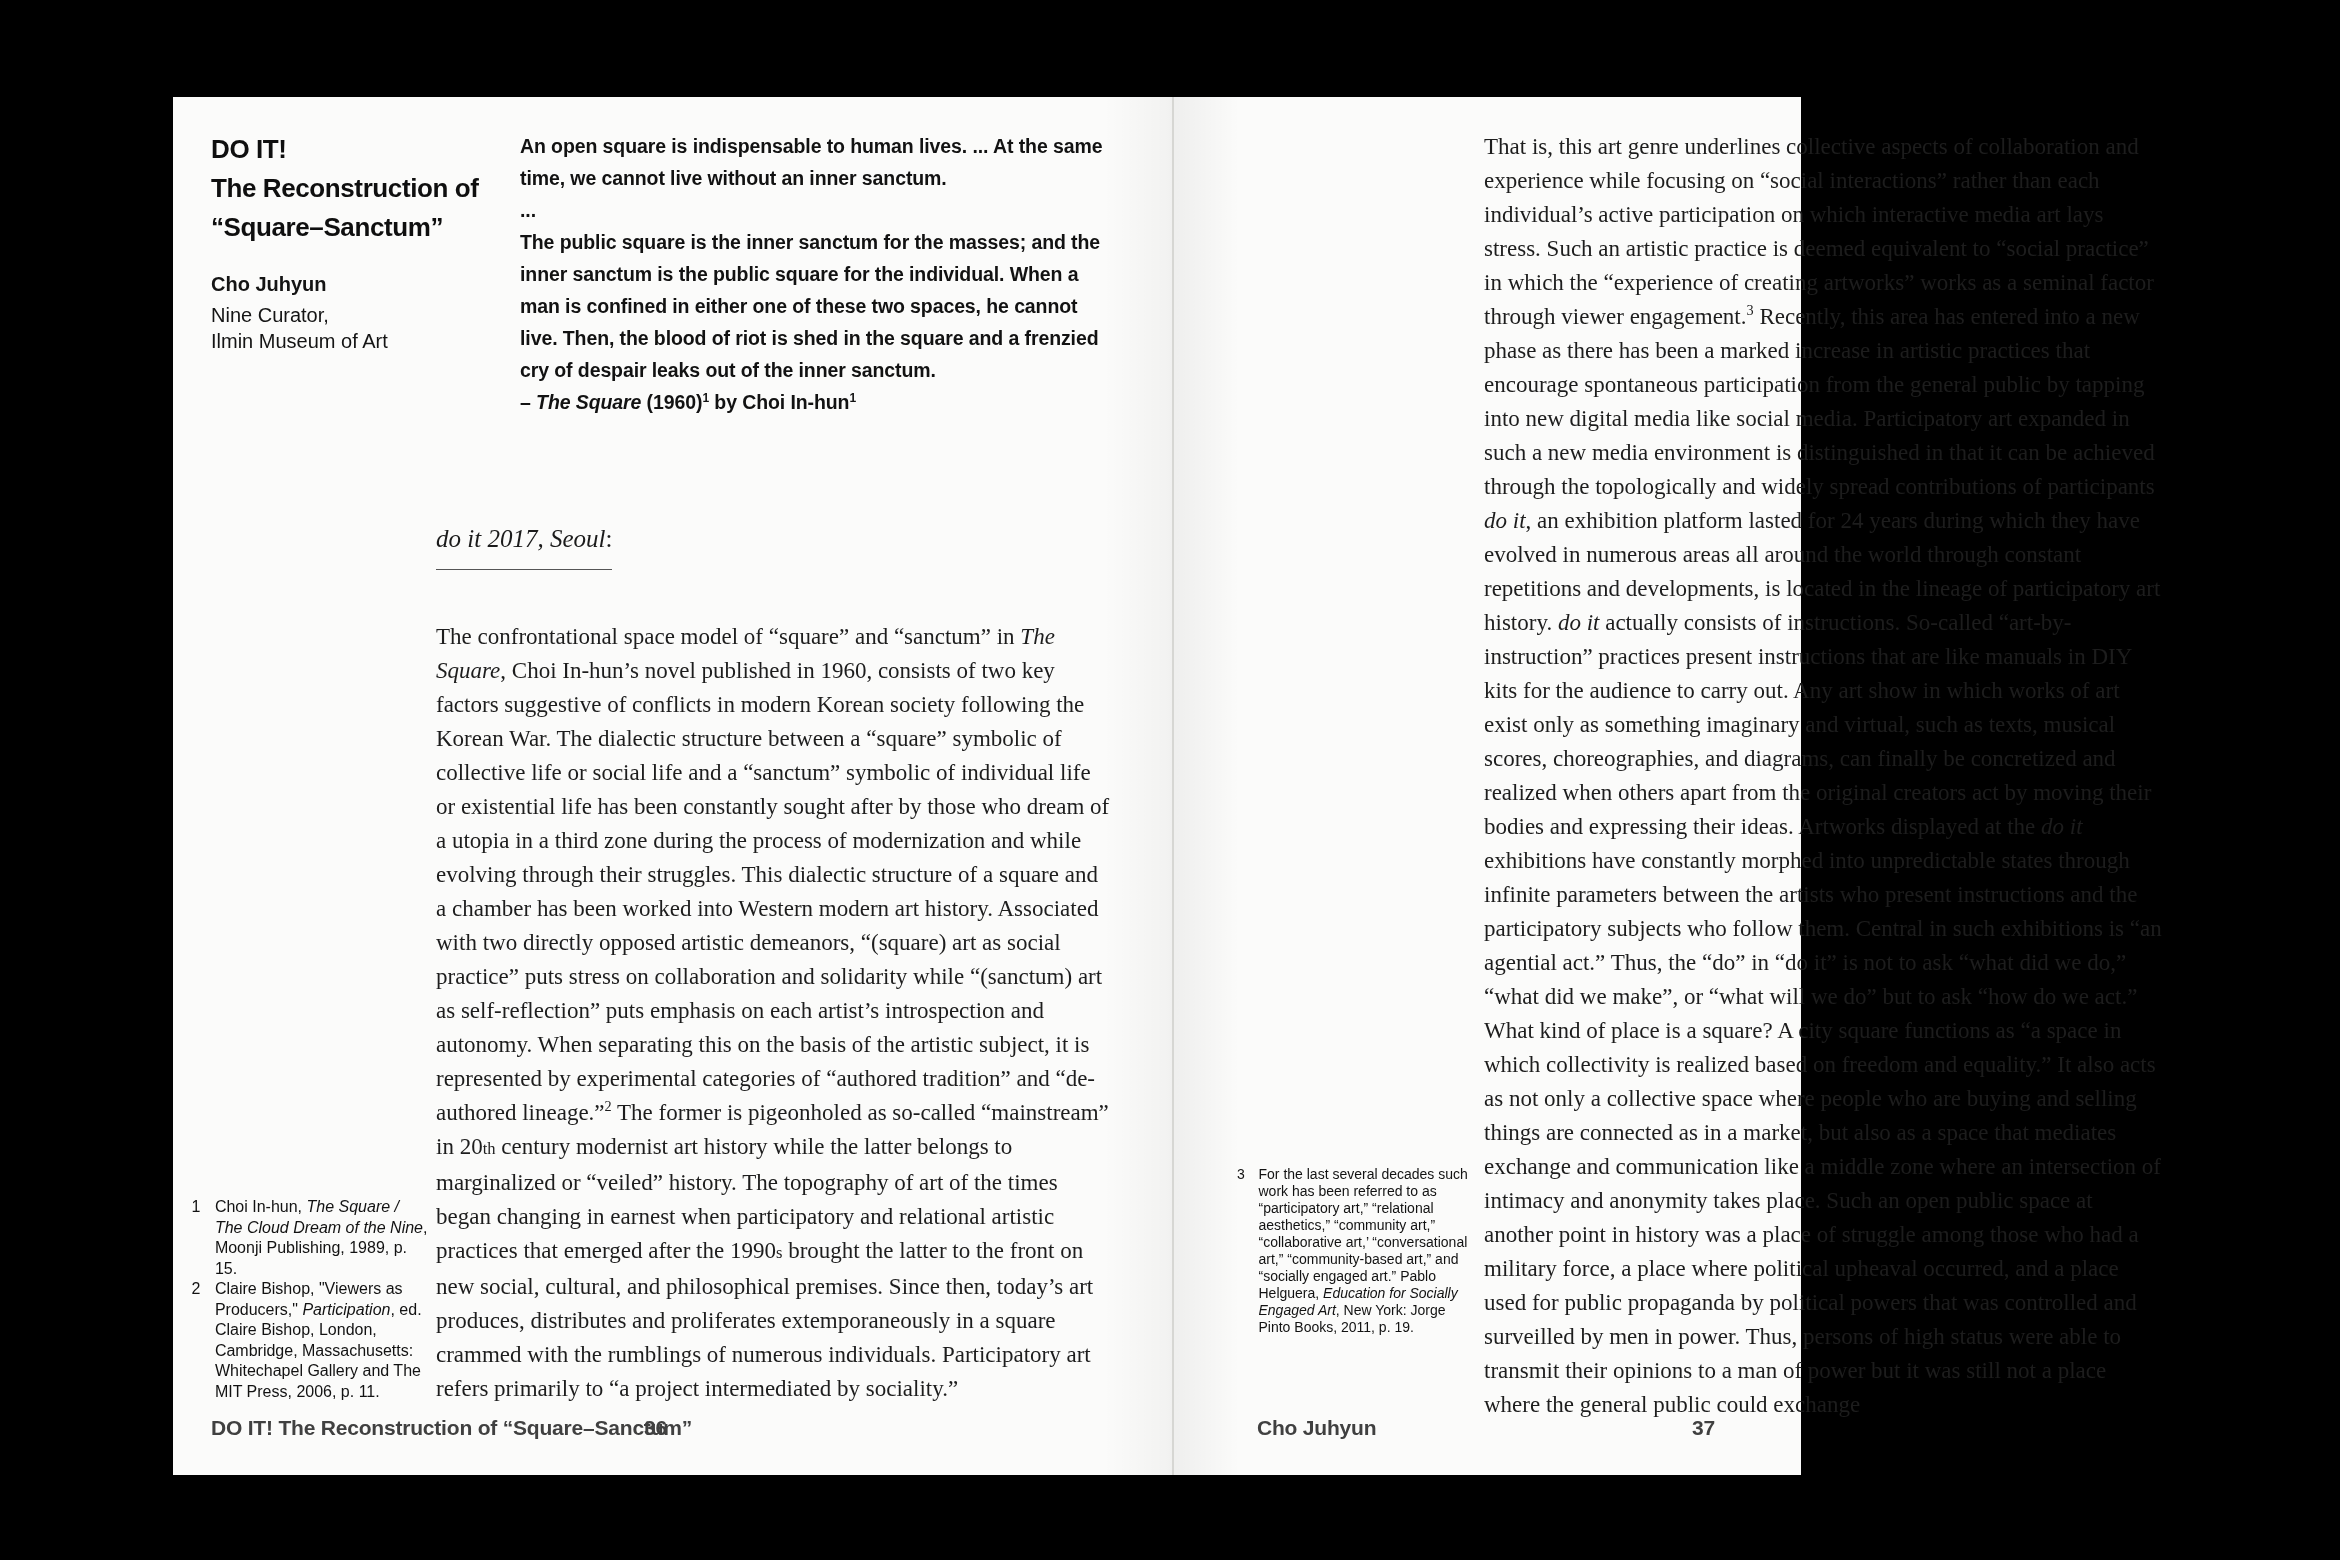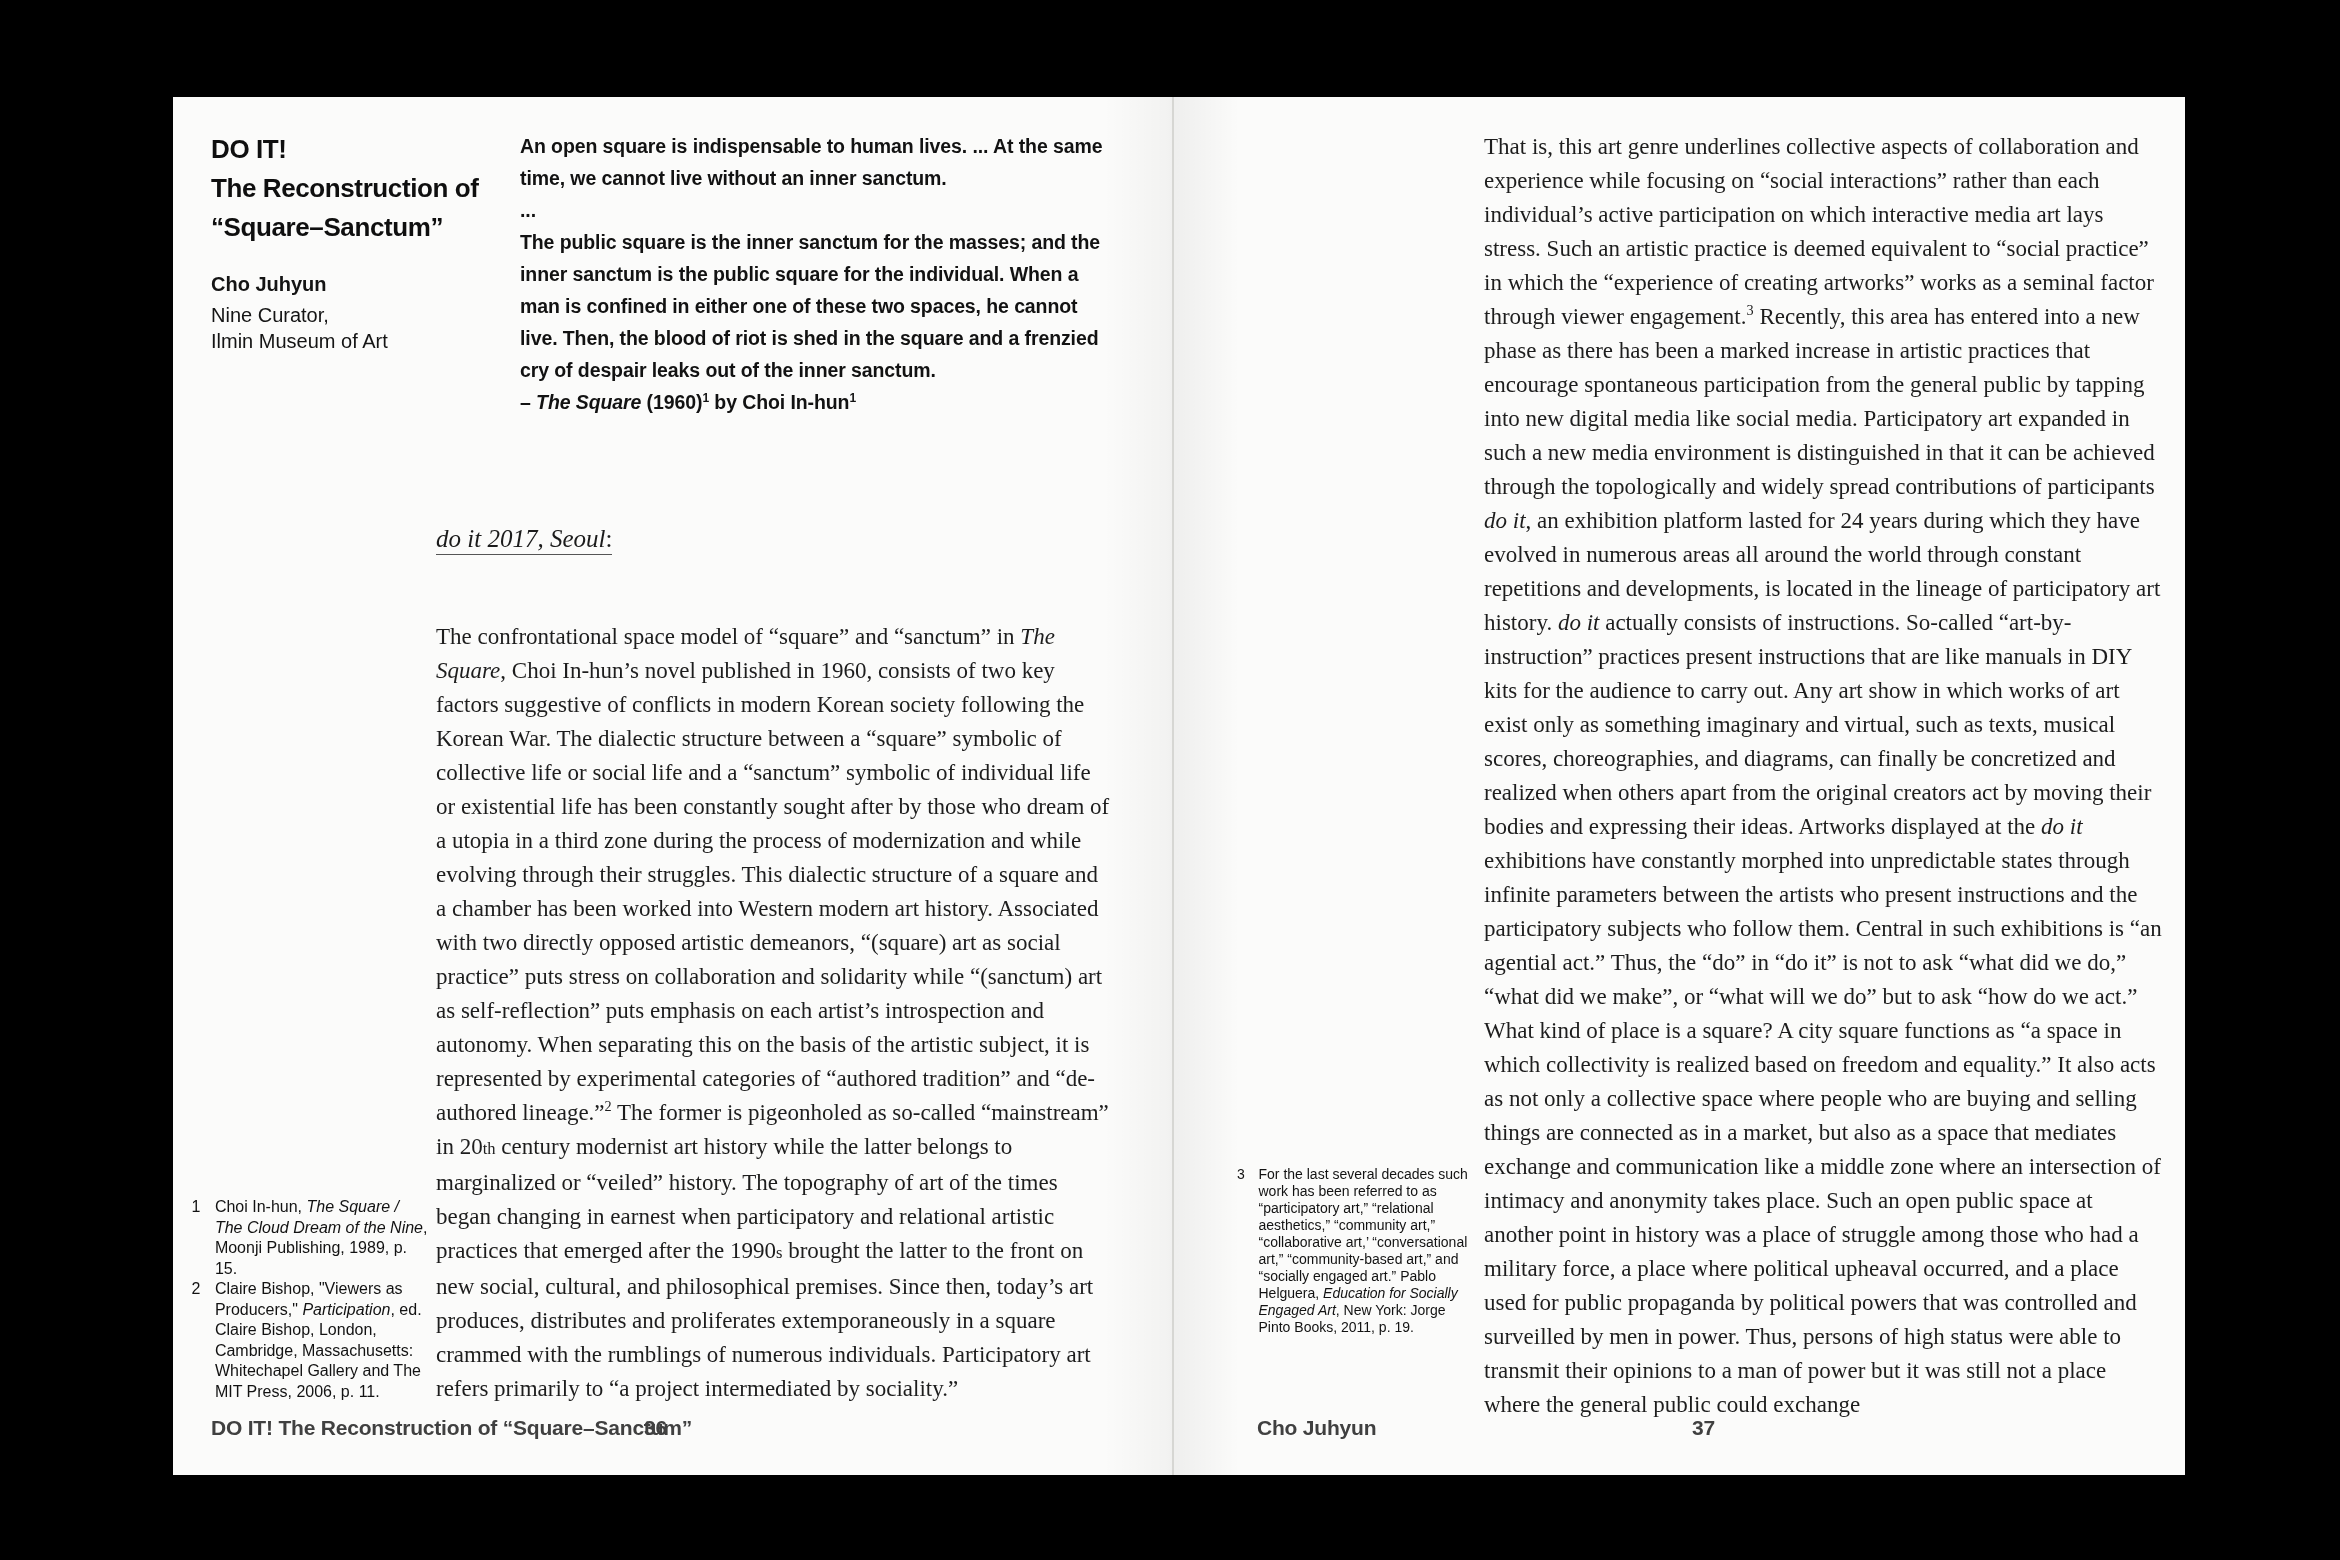--- a/index.html
+++ b/index.html
@@ -1,37 +1,37 @@
 <!DOCTYPE html>
 <html><head>
 <meta charset="utf-8">
 <style>
   html,body{margin:0;padding:0;background:#000;}
   .stage{position:relative;width:2341px;height:1560px;background:#000;overflow:hidden;
          font-family:"Liberation Sans",sans-serif;}
-  .spread{position:absolute;left:173px;top:97px;width:2012px;height:1378px;background:#fbfbfa;}
+  .spread{position:absolute;left:173px;top:97px;width:1628px;height:1378px;background:#fbfbfa;}
   .gutter-shade{position:absolute;left:930px;top:0;width:137px;height:100%;
     background:linear-gradient(to right,rgba(0,0,0,0),rgba(0,0,0,0.035) 48%,rgba(0,0,0,0.05) 51%,rgba(0,0,0,0));}
   .gutter-line{position:absolute;left:999px;top:0;width:2px;height:100%;background:#d6d6d3;}
 
   .abs{position:absolute;}
   .serif{font-family:"Liberation Serif","DejaVu Serif",serif;}
 
   .title-block{left:38px;top:33px;font-size:26px;font-weight:bold;line-height:39px;
                letter-spacing:-0.4px;color:#0f0f0f;}
   .author-block{left:38px;top:174px;font-size:20px;line-height:26px;color:#141414;}
   .author-name{font-weight:bold;margin-bottom:4.9px;}
 
   .epigraph{left:347px;top:33px;width:597px;font-size:19.5px;font-weight:bold;
             line-height:32px;letter-spacing:-0.1px;color:#121212;}
   .epigraph p{margin:0;}
   .attribution{margin-top:25px;}
 
   .section-heading{left:263px;top:419px;font-size:25px;line-height:45px;color:#1b1b1b;}
-  .section-heading .u{border-bottom:1.5px solid #555;padding-bottom:2px;}
+  .section-heading .u{border-bottom:1.5px solid #555;padding-bottom:17px;}
 
   .body-left{left:263px;top:523px;width:675px;}
   .body-right{left:1311px;top:33px;width:679px;}
   .bodytext{font-size:23px;line-height:34px;color:#1d1d1d;}
   .bodytext div{margin:0;}
 
   .footnotes{color:#121212;}
   .footnotes-left{left:18.5px;top:1100px;width:238px;font-size:16px;line-height:20.5px;}
   .footnotes-right{left:1064px;top:1069px;width:238px;font-size:14px;line-height:17px;}
   .fn{display:flex;}

